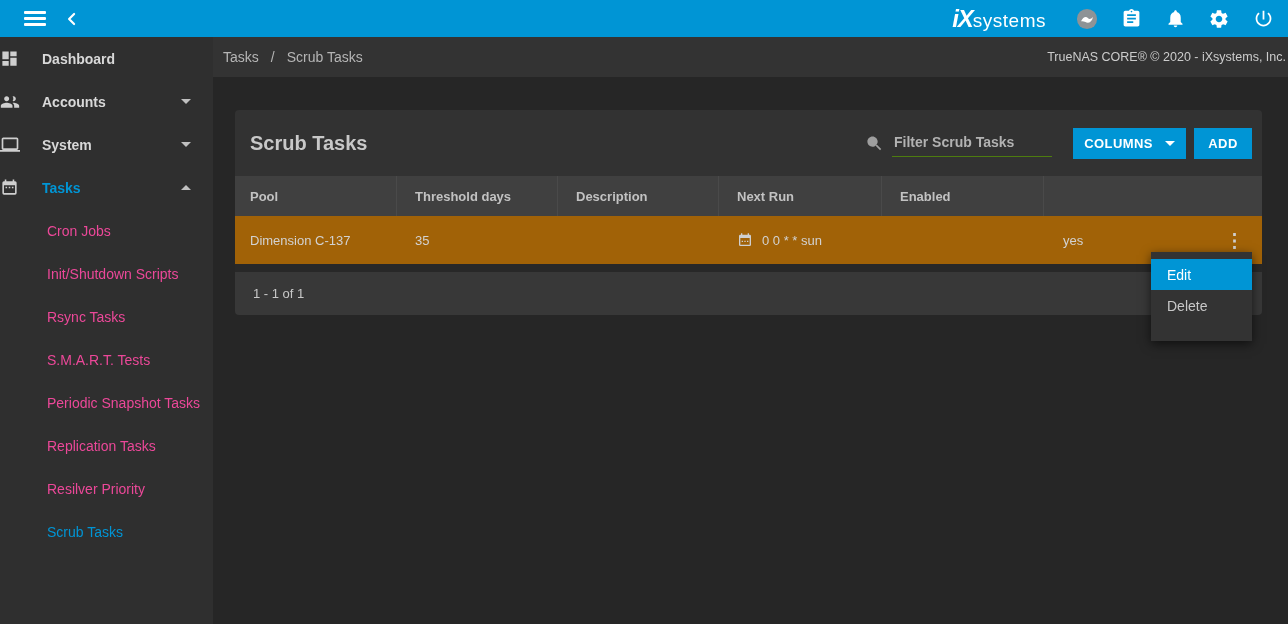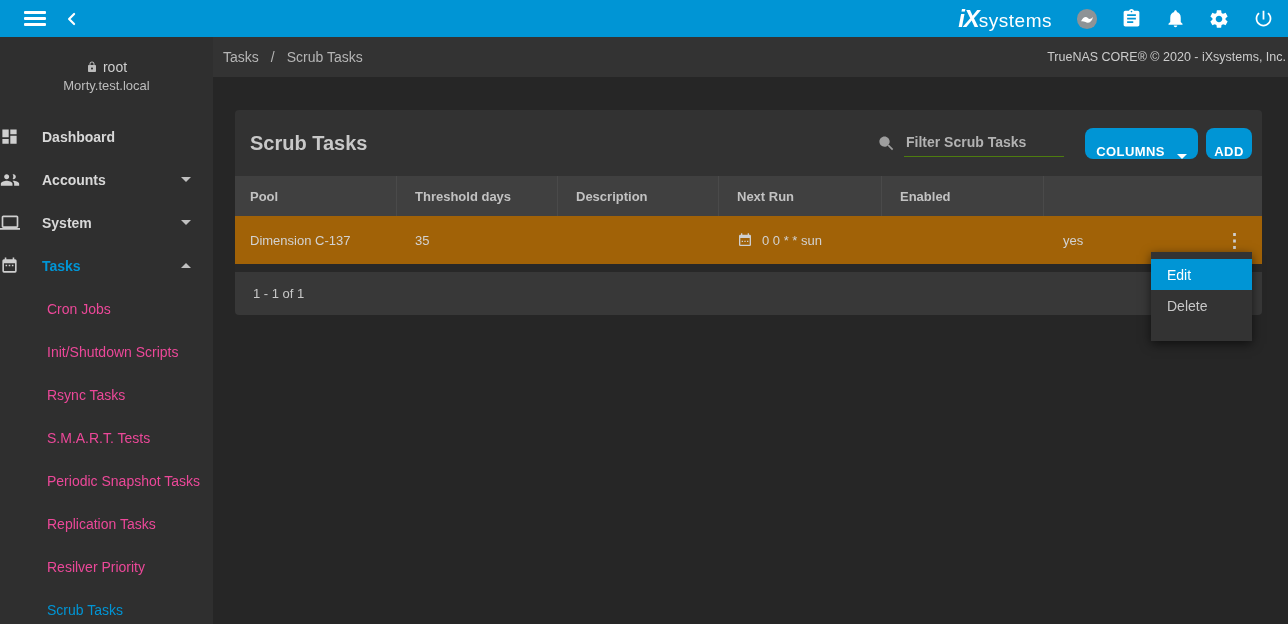--- a/index.html
+++ b/index.html
@@ -12,21 +12,21 @@
   .brand { width:213px; display:flex; align-items:center; justify-content:center; gap:8px; }
   .brand-mark svg { display:block; }
   .brand-text { display:flex; flex-direction:column; align-items:center; line-height:1; }
   .brand-name { font-size:21px; letter-spacing:.3px; }
   .brand-name b { font-weight:bold; }
   .brand-edition { font-size:6px; font-weight:bold; letter-spacing:2px; margin-top:2px; }
   .menu-toggle { margin-left:24px; width:22px; cursor:pointer; }
   .menu-toggle span { display:block; height:3px; background:#fff; border-radius:1px; margin:3px 0; }
   .back-btn { margin-left:16px; cursor:pointer; display:flex; align-items:center; }
   .topbar-spacer { flex:1; }
-  .ix-logo { display:flex; align-items:baseline; margin-right:24px; cursor:default; }
+  .ix-logo { display:flex; align-items:baseline; margin-right:30px; cursor:default; }
   .ix-mark { font-size:24px; font-weight:bold; font-style:italic; letter-spacing:-1px; }
   .ix-text { font-size:19px; letter-spacing:.5px; }
   .topbar-actions { display:flex; align-items:center; gap:22px; padding-right:14px; }
   .topbar-icon { width:22px; height:22px; display:flex; align-items:center; justify-content:center; cursor:pointer; }
 
   
   .breadcrumb-bar { position:absolute; left:213px; top:37px; width:1075px; height:40px;
                     background:#333333; display:flex; align-items:center;
                     justify-content:space-between; padding:0 2px 0 10px; }
   .breadcrumb { font-size:14px; color:#b5b5b5; display:flex; gap:12px; align-items:center; }
@@ -55,25 +55,25 @@
   .card { position:absolute; left:22px; top:33px; width:1027px; border-radius:4px 4px 0 0; }
   .card-header { height:66px; background:#323232; border-radius:4px 4px 0 0;
                  display:flex; align-items:center; padding:0 10px 0 15px; }
   .card-title { font-size:20px; font-weight:bold; color:#c8c8c8; flex:1; }
   .filter-wrap { display:flex; align-items:center; margin-right:21px; }
   .filter-wrap svg { margin-right:8px; }
   .filter-input { width:160px; background:transparent; border:none; outline:none;
                   border-bottom:1px solid #4d7c0f; color:#ffffff; font-size:14px;
                   padding:4px 2px 6px 2px; font-family:"Liberation Sans", sans-serif;font-weight:bold; }
   .filter-input::placeholder { color:#b2b2b2; }
-  .btn { background:#0095d5; color:#fff; border:none; border-radius:8px; height:31px;
+  .btn { background:#0095d5; color:#fff; border:none; border-radius:0; height:31px;
          font-size:13px; font-weight:bold; letter-spacing:.4px; cursor:pointer;
-         font-family:"Liberation Sans", sans-serif; display:flex; align-items:flex-end; justify-content:center; }
+         font-family:"Liberation Sans", sans-serif; display:flex; align-items:center; justify-content:center; }
   .btn-columns { width:113px; margin-right:8px; gap:12px; }
-  .btn-add { width:46px; }
+  .btn-add { width:58px; }
   .btn .tri { width:0; height:0; border-left:5px solid transparent; border-right:5px solid transparent; border-top:5px solid #fff; }
 
   .table-header { height:40px; background:#404040; display:flex; }
   .th { display:flex; align-items:center; padding-left:18px; font-size:13px; font-weight:bold;
         color:#c2c2c2; border-right:1px solid #4a4a4a; cursor:pointer; }
   .th:first-child { padding-left:15px; }
   .th-actions { border-right:none; }
 
   .table-row { height:48px; background:#a16207; display:flex; }
   .td { display:flex; align-items:center; padding-left:18px; font-size:13px; color:#d2d2d2; }
@@ -154,29 +154,20 @@
 <div class="breadcrumb-bar">
   <div class="breadcrumb">
     <span class="crumb">Tasks</span>
     <span>/</span>
     <span class="crumb">Scrub Tasks</span>
   </div>
   <div class="copyright">TrueNAS CORE® © 2020 - iXsystems, Inc.</div>
 </div>
 
 <div class="sidebar">
-  <div class="user-block">
-    <div class="user-name">
-      <svg width="12" height="12" viewBox="0 0 24 24">
-          <path fill="#bbb" d="M18 8h-1V6c0-2.76-2.24-5-5-5S7 3.24 7 6v2H6c-1.1 0-2 .9-2 2v10c0 1.1.9 2 2 2h12c1.1 0 2-.9 2-2V10c0-1.1-.9-2-2-2zm-6 9c-1.1 0-2-.9-2-2s.9-2 2-2 2 .9 2 2-.9 2-2 2zm3.1-9H8.9V6c0-1.71 1.39-3.1 3.1-3.1 1.71 0 3.1 1.39 3.1 3.1v2z"></path>
-        </svg>
-      <span>root</span>
-    </div>
-    <div class="user-host">Morty.test.local</div>
-  </div>
 
   <div class="nav-item">
     <span class="nav-icon">
       <svg width="19" height="19" viewBox="0 0 24 24">
           <path fill="#cfcfcf" d="M3 13h8V3H3v10zm0 8h8v-6H3v6zm10 0h8V11h-8v10zm0-18v6h8V3h-8z"></path>
         </svg>
     </span>
     <span class="nav-label">Dashboard</span>
   </div>
 

